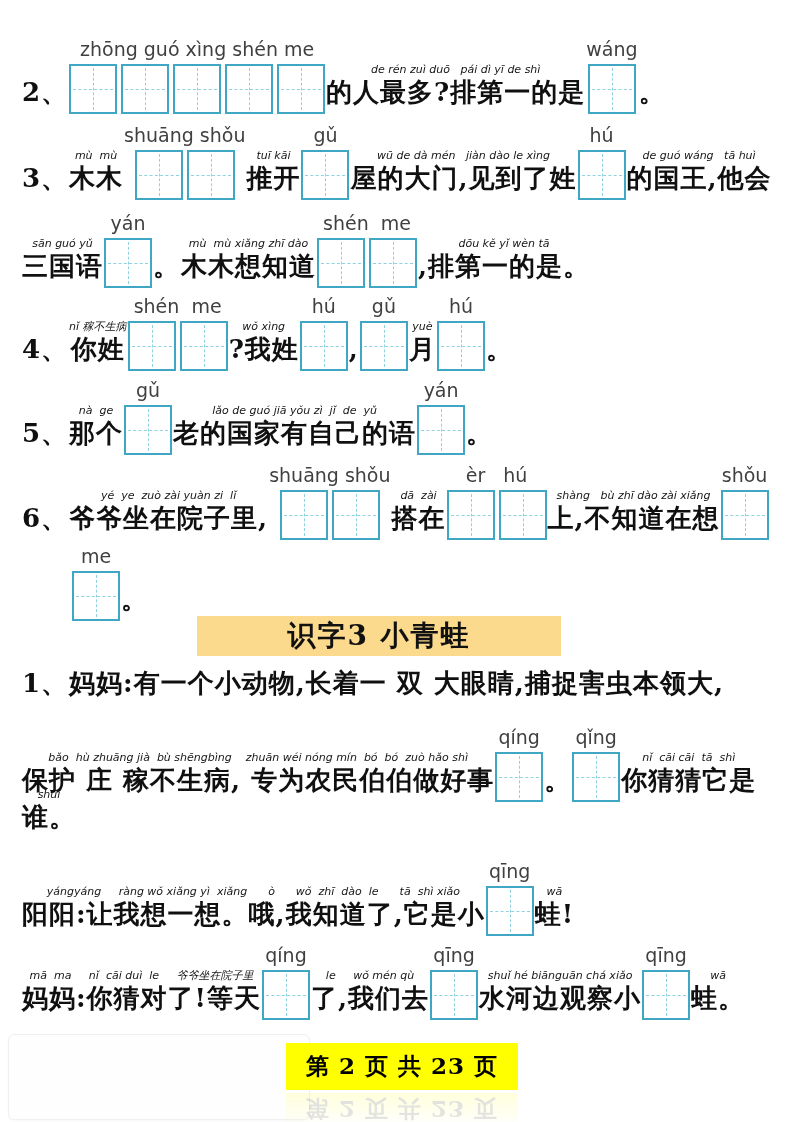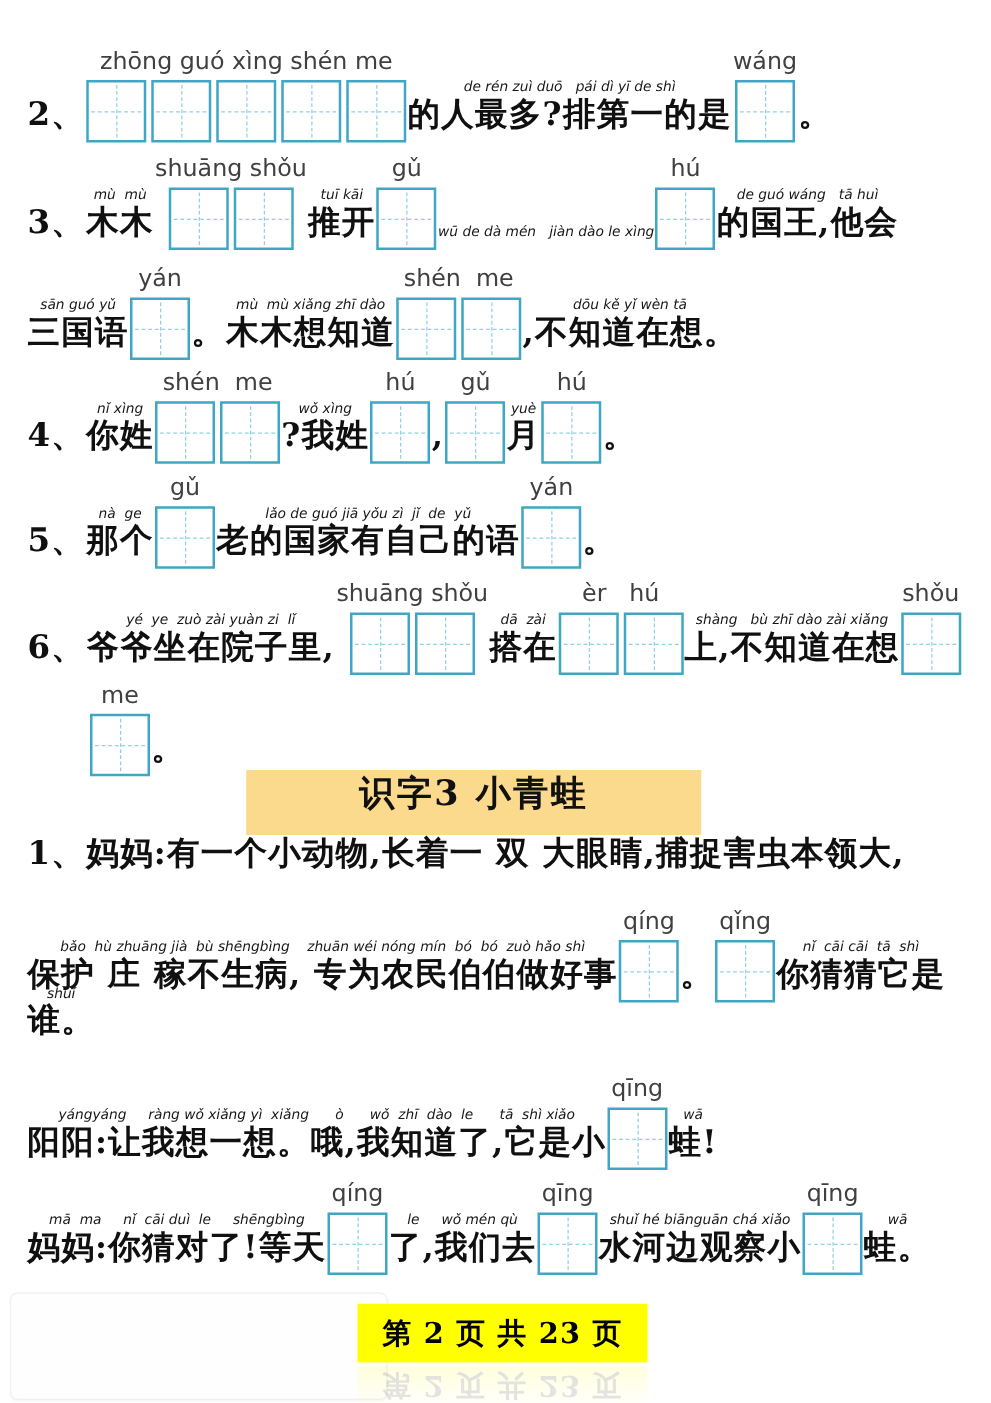--- a/index.html
+++ b/index.html
@@ -56,23 +56,23 @@
   .tbox::before{
     content:'';position:absolute;left:50%;top:2px;bottom:2px;
     border-left:1px dashed #8ed2e2;
   }
   .tbox::after{
     content:'';position:absolute;top:50%;left:2px;right:2px;
     border-top:1px dashed #8ed2e2;
   }
   
   .banner{
-    position:absolute;left:197px;top:616px;width:364px;height:52px;
+    position:absolute;left:197px;top:616px;width:364px;height:40px;
     background:#fbd98d;
-    display:flex;align-items:flex-start;justify-content:center;
+    display:flex;align-items:center;justify-content:center;
   }
   .banner span{
     font-family:"DejaVu Serif","Liberation Serif",serif;
     font-weight:bold;font-size:28px;color:#111;
     letter-spacing:2px;
   }
   .footer{
     position:absolute;left:286px;top:1043px;width:232px;height:47px;
     background:#ffff00;
     display:flex;align-items:center;justify-content:center;
@@ -160,20 +160,21 @@
           <div class="hanzi">推开</div>
         </div>
         <div class="seg box-seg">
           <div class="box-pinyin">gǔ</div>
           <div class="box-row">
             <div class="tbox"></div>
           </div>
         </div>
         <div class="seg text-seg">
           <div class="small-pinyin">wū de dà mén   jiàn dào le xìng</div>
+          <div class="hanzi">屋的大门,见到了姓</div>
         </div>
         <div class="seg box-seg">
           <div class="box-pinyin">hú</div>
           <div class="box-row">
             <div class="tbox"></div>
           </div>
         </div>
         <div class="seg text-seg">
           <div class="small-pinyin">de guó wáng   tā huì</div>
           <div class="hanzi">的国王,他会</div>
@@ -200,30 +201,30 @@
         </div>
         <div class="seg box-seg">
           <div class="box-pinyin">shén  me</div>
           <div class="box-row">
             <div class="tbox"></div>
             <div class="tbox"></div>
           </div>
         </div>
         <div class="seg text-seg">
           <div class="small-pinyin">dōu kě yǐ wèn tā</div>
-          <div class="hanzi">,不知道在想。</div>
+          <div class="hanzi">,排第一的是。</div>
         </div>
       </div>
       <div class="line-row" style="top: 295px; left: 22px;">
         <div class="seg text-seg">
           <div class="small-pinyin"></div>
           <div class="hanzi">4、</div>
         </div>
         <div class="seg text-seg">
-          <div class="small-pinyin">nǐ xìng</div>
+          <div class="small-pinyin">nǐ 稼不生病</div>
           <div class="hanzi">你姓</div>
         </div>
         <div class="seg box-seg">
           <div class="box-pinyin">shén  me</div>
           <div class="box-row">
             <div class="tbox"></div>
             <div class="tbox"></div>
           </div>
         </div>
         <div class="seg text-seg">
@@ -393,21 +394,21 @@
             <div class="tbox"></div>
           </div>
         </div>
         <div class="seg text-seg">
           <div class="small-pinyin">wā</div>
           <div class="hanzi">蛙!</div>
         </div>
       </div>
       <div class="line-row" style="top: 944px; left: 22px;">
         <div class="seg text-seg">
-          <div class="small-pinyin">mā  ma     nǐ  cāi duì  le     shēngbìng</div>
+          <div class="small-pinyin">mā  ma     nǐ  cāi duì  le     爷爷坐在院子里</div>
           <div class="hanzi">妈妈:你猜对了!等天</div>
         </div>
         <div class="seg box-seg">
           <div class="box-pinyin">qíng</div>
           <div class="box-row">
             <div class="tbox"></div>
           </div>
         </div>
         <div class="seg text-seg">
           <div class="small-pinyin">le     wǒ mén qù</div>

